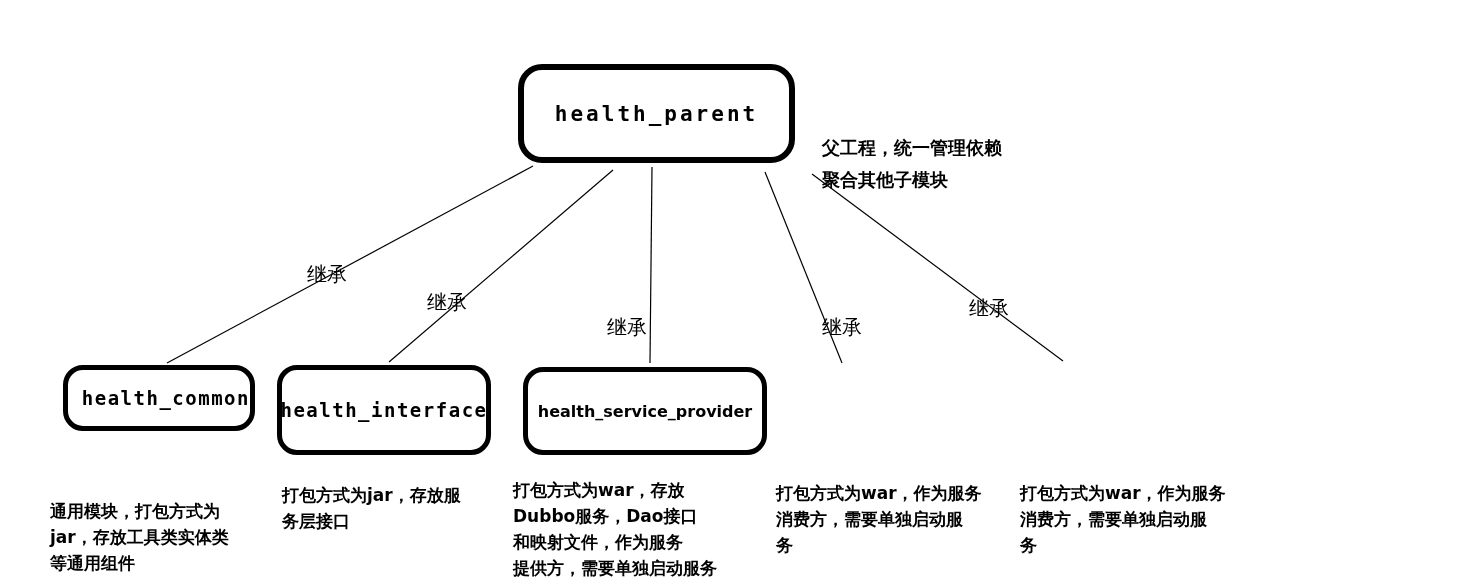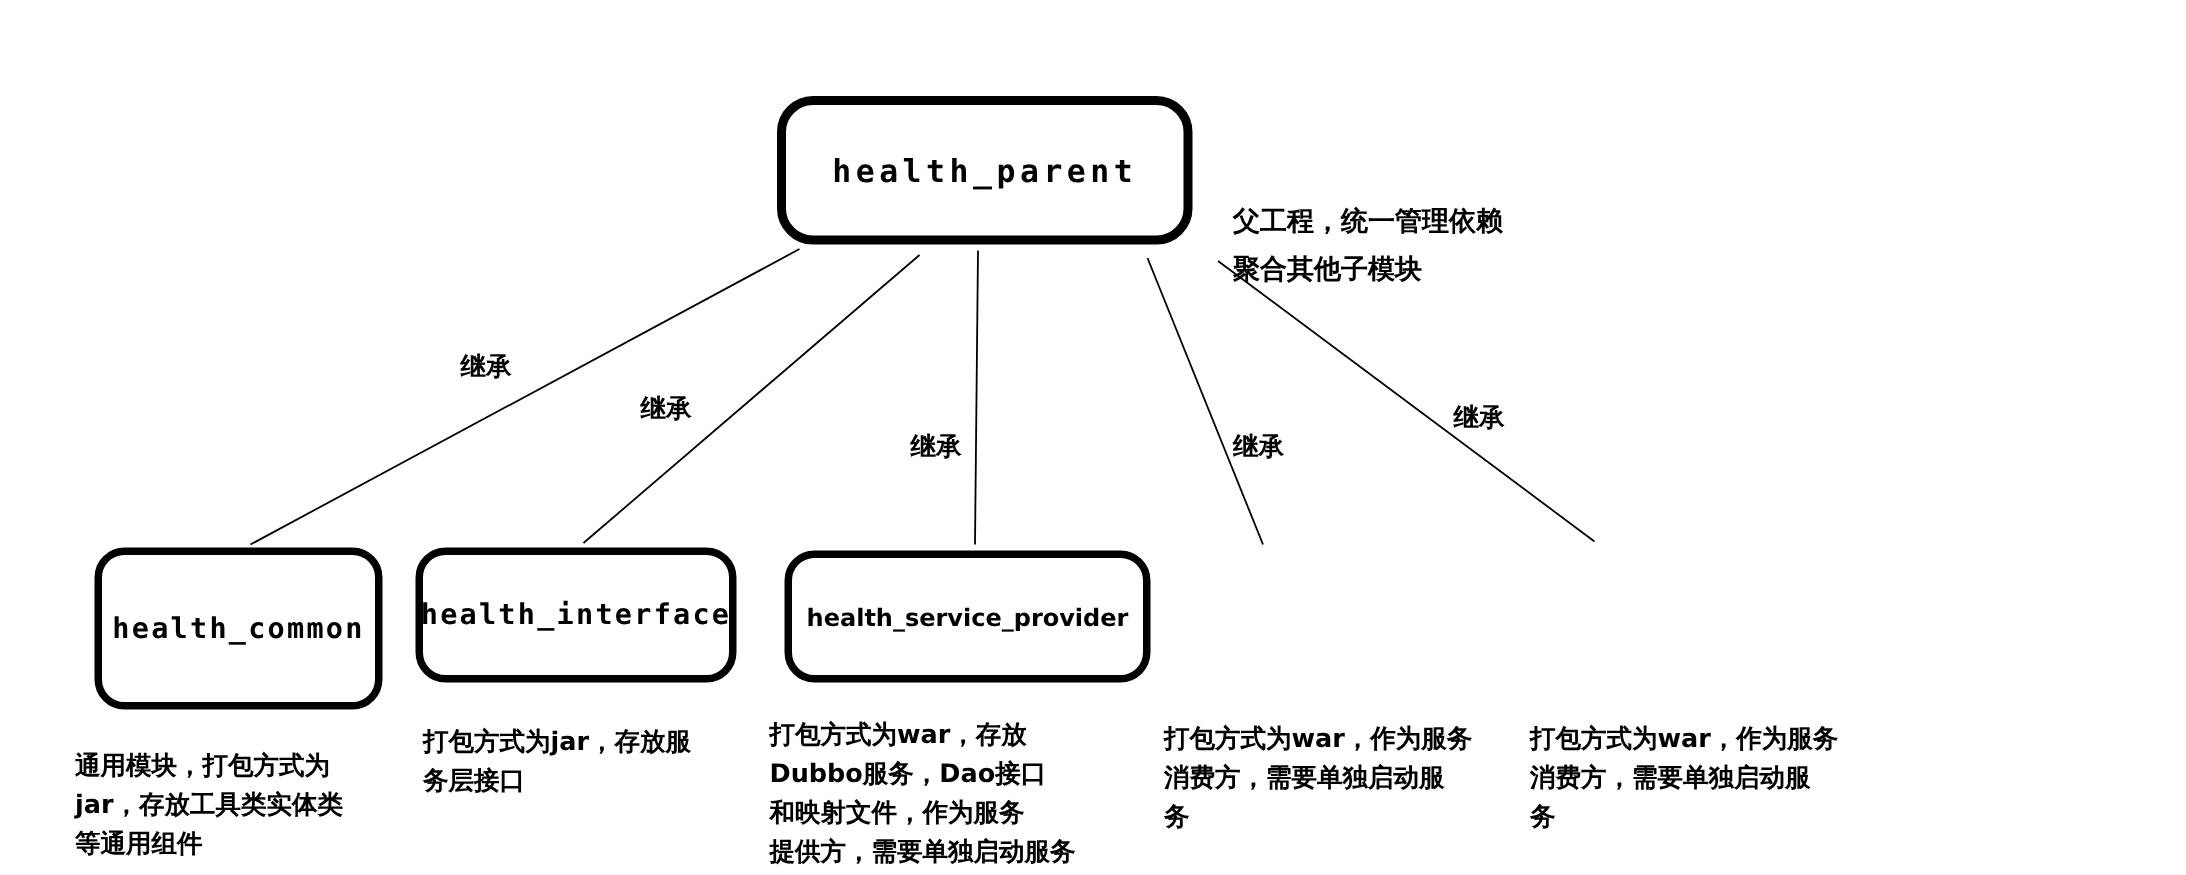--- a/index.html
+++ b/index.html
@@ -26,21 +26,21 @@
     border-radius: 20px;
     display: flex;
     align-items: center;
     justify-content: center;
     box-sizing: border-box;
   }
   .node-parent {
     left: 518px; top: 64px; width: 277px; height: 99px;
     border-width: 6px; border-radius: 24px; text-align: right;
   }
-  .n1 { left: 63px;  top: 365px; width: 192px; height: 108px; }
+  .n1 { left: 63px;  top: 365px; width: 192px; height: 66px; justify-content: flex-end; }
   .n2 { left: 277px; top: 365px; width: 214px; height: 90px; }
   .n3 { left: 523px; top: 367px; width: 244px; height: 88px; }
   .n4 { left: 795px; top: 367px; width: 192px; height: 88px; }
   .n5 { left: 1016px; top: 367px; width: 194px; height: 86px; }
 
   .label-mono {
     font-family: "DejaVu Sans Mono", monospace;
     font-weight: bold;
     font-size: 19px;
     letter-spacing: 1.5px;
@@ -66,23 +66,24 @@
     left: 822px; top: 88px;
     font-size: 18px;
     font-weight: bold;
     line-height: 32px;
     white-space: nowrap;
     margin-top: 44px;
   }
 
   .edge-label {
     position: absolute;
-    font-size: 17px;
-    font-weight: bold;
+    font-size: 20px;
+    font-weight: normal;
     white-space: nowrap;
+    margin-top: 28px;
   }
   .el1 { left: 307px; top: 233px; }
   .el2 { left: 427px; top: 261px; }
   .el3 { left: 607px; top: 286px; }
   .el4 { left: 822px; top: 286px; }
   .el5 { left: 969px; top: 267px; }
 
   .desc {
     position: absolute;
     font-size: 17px;

